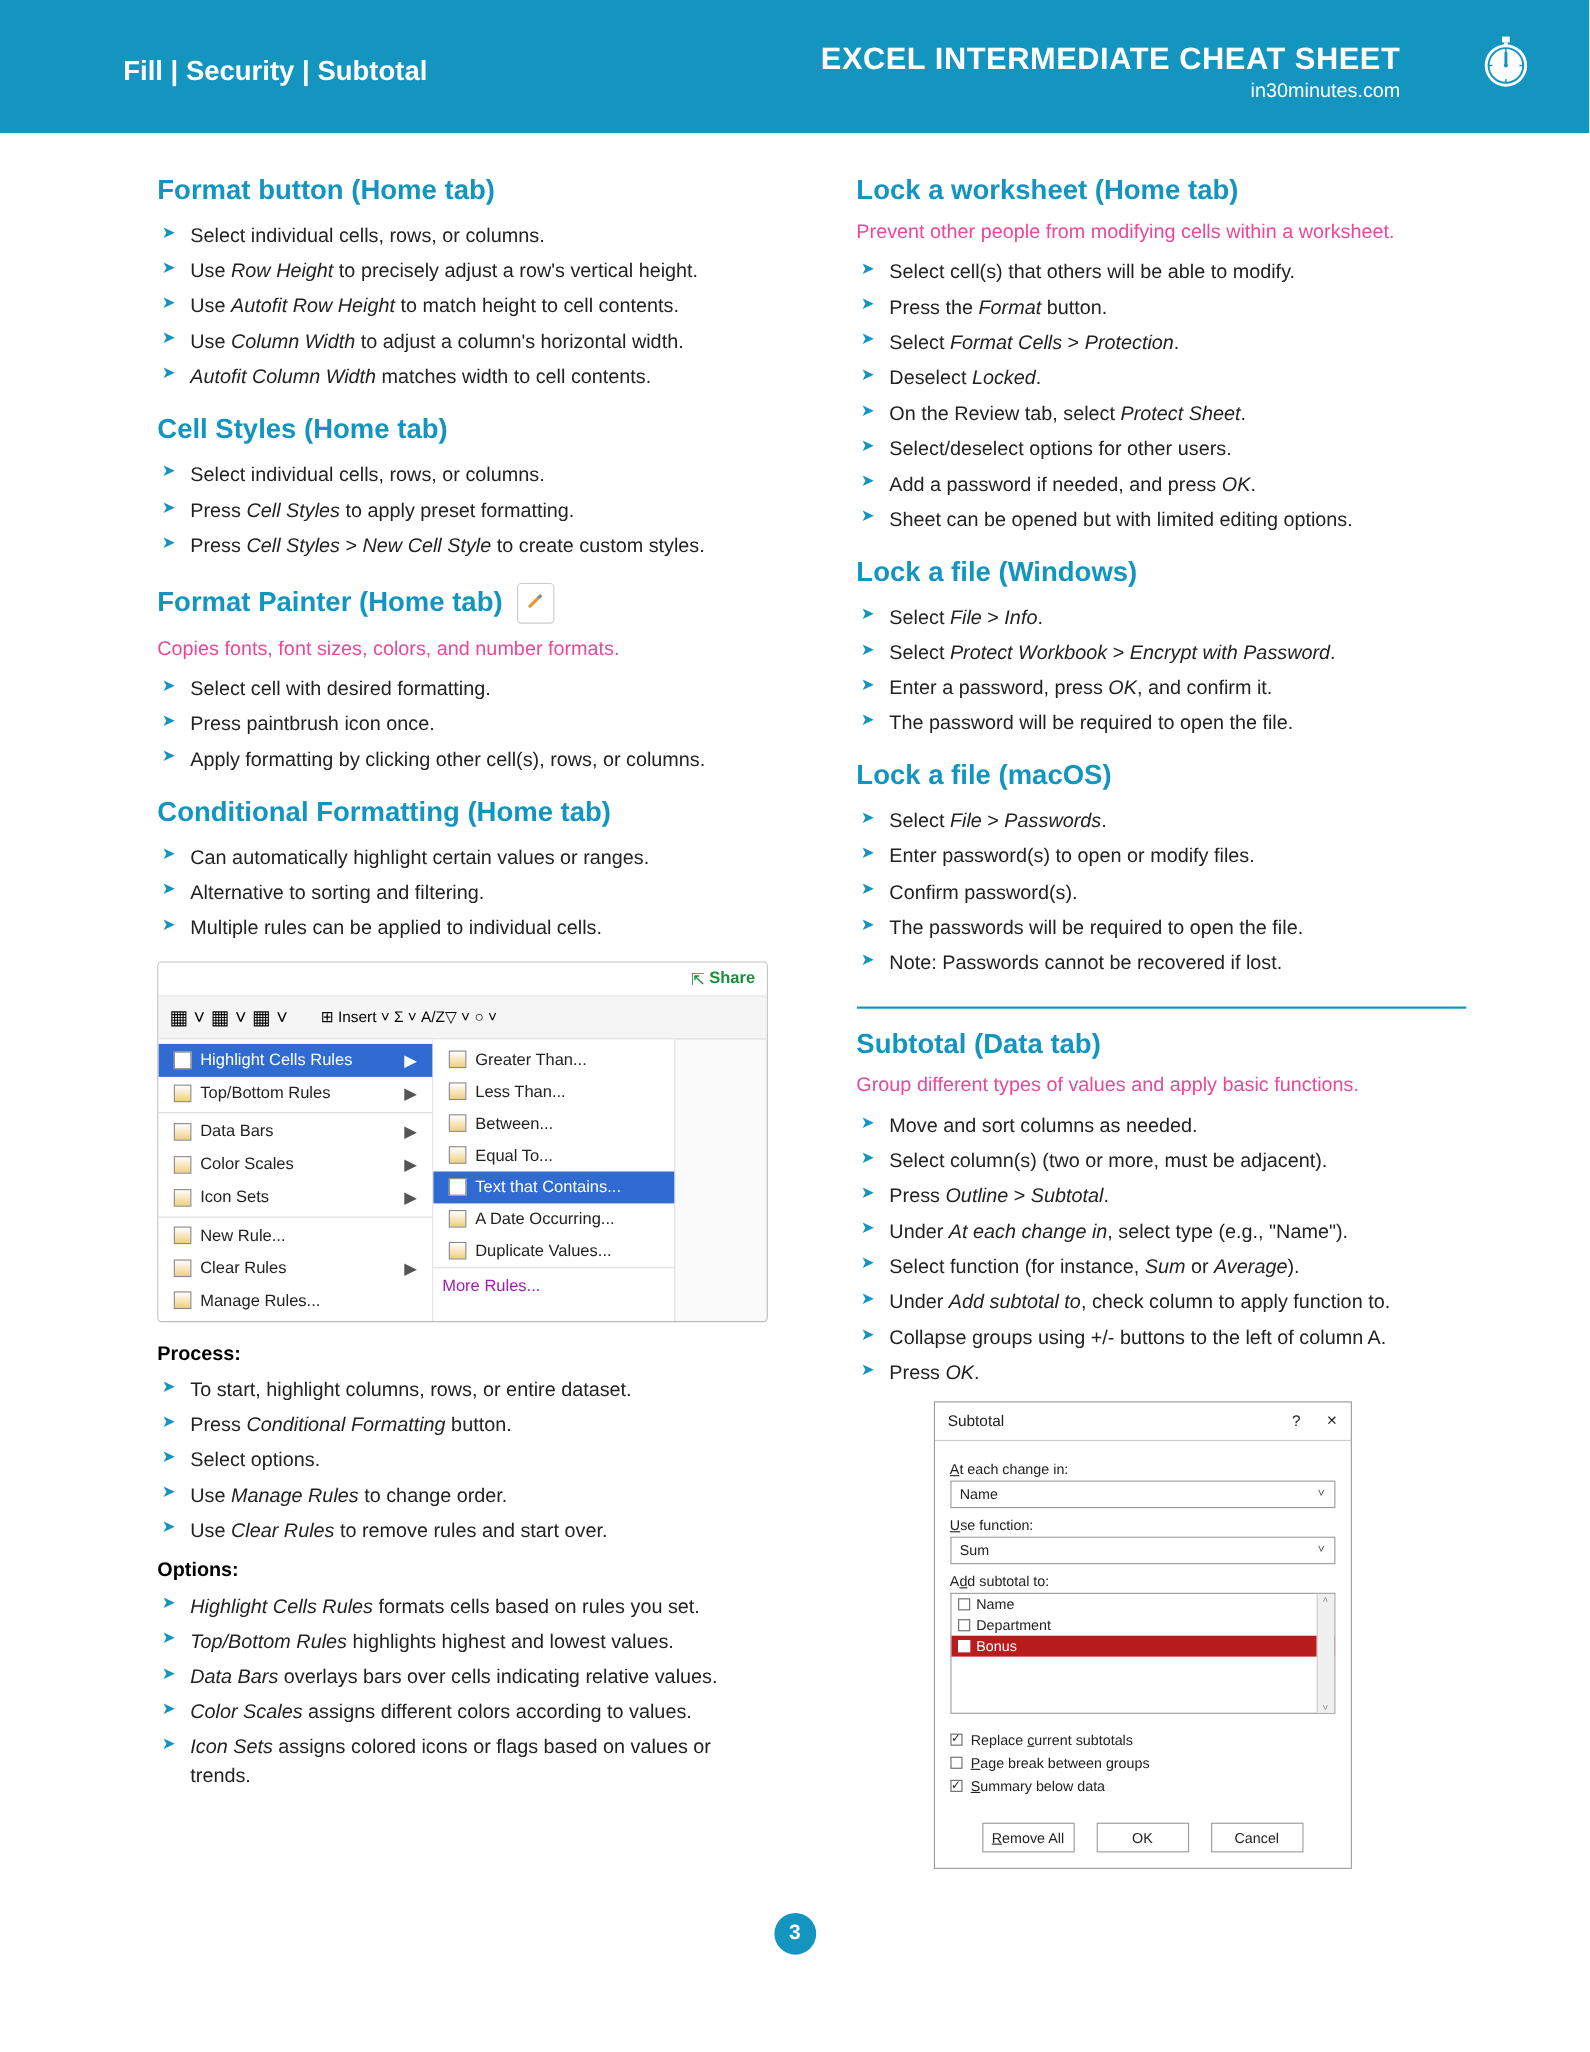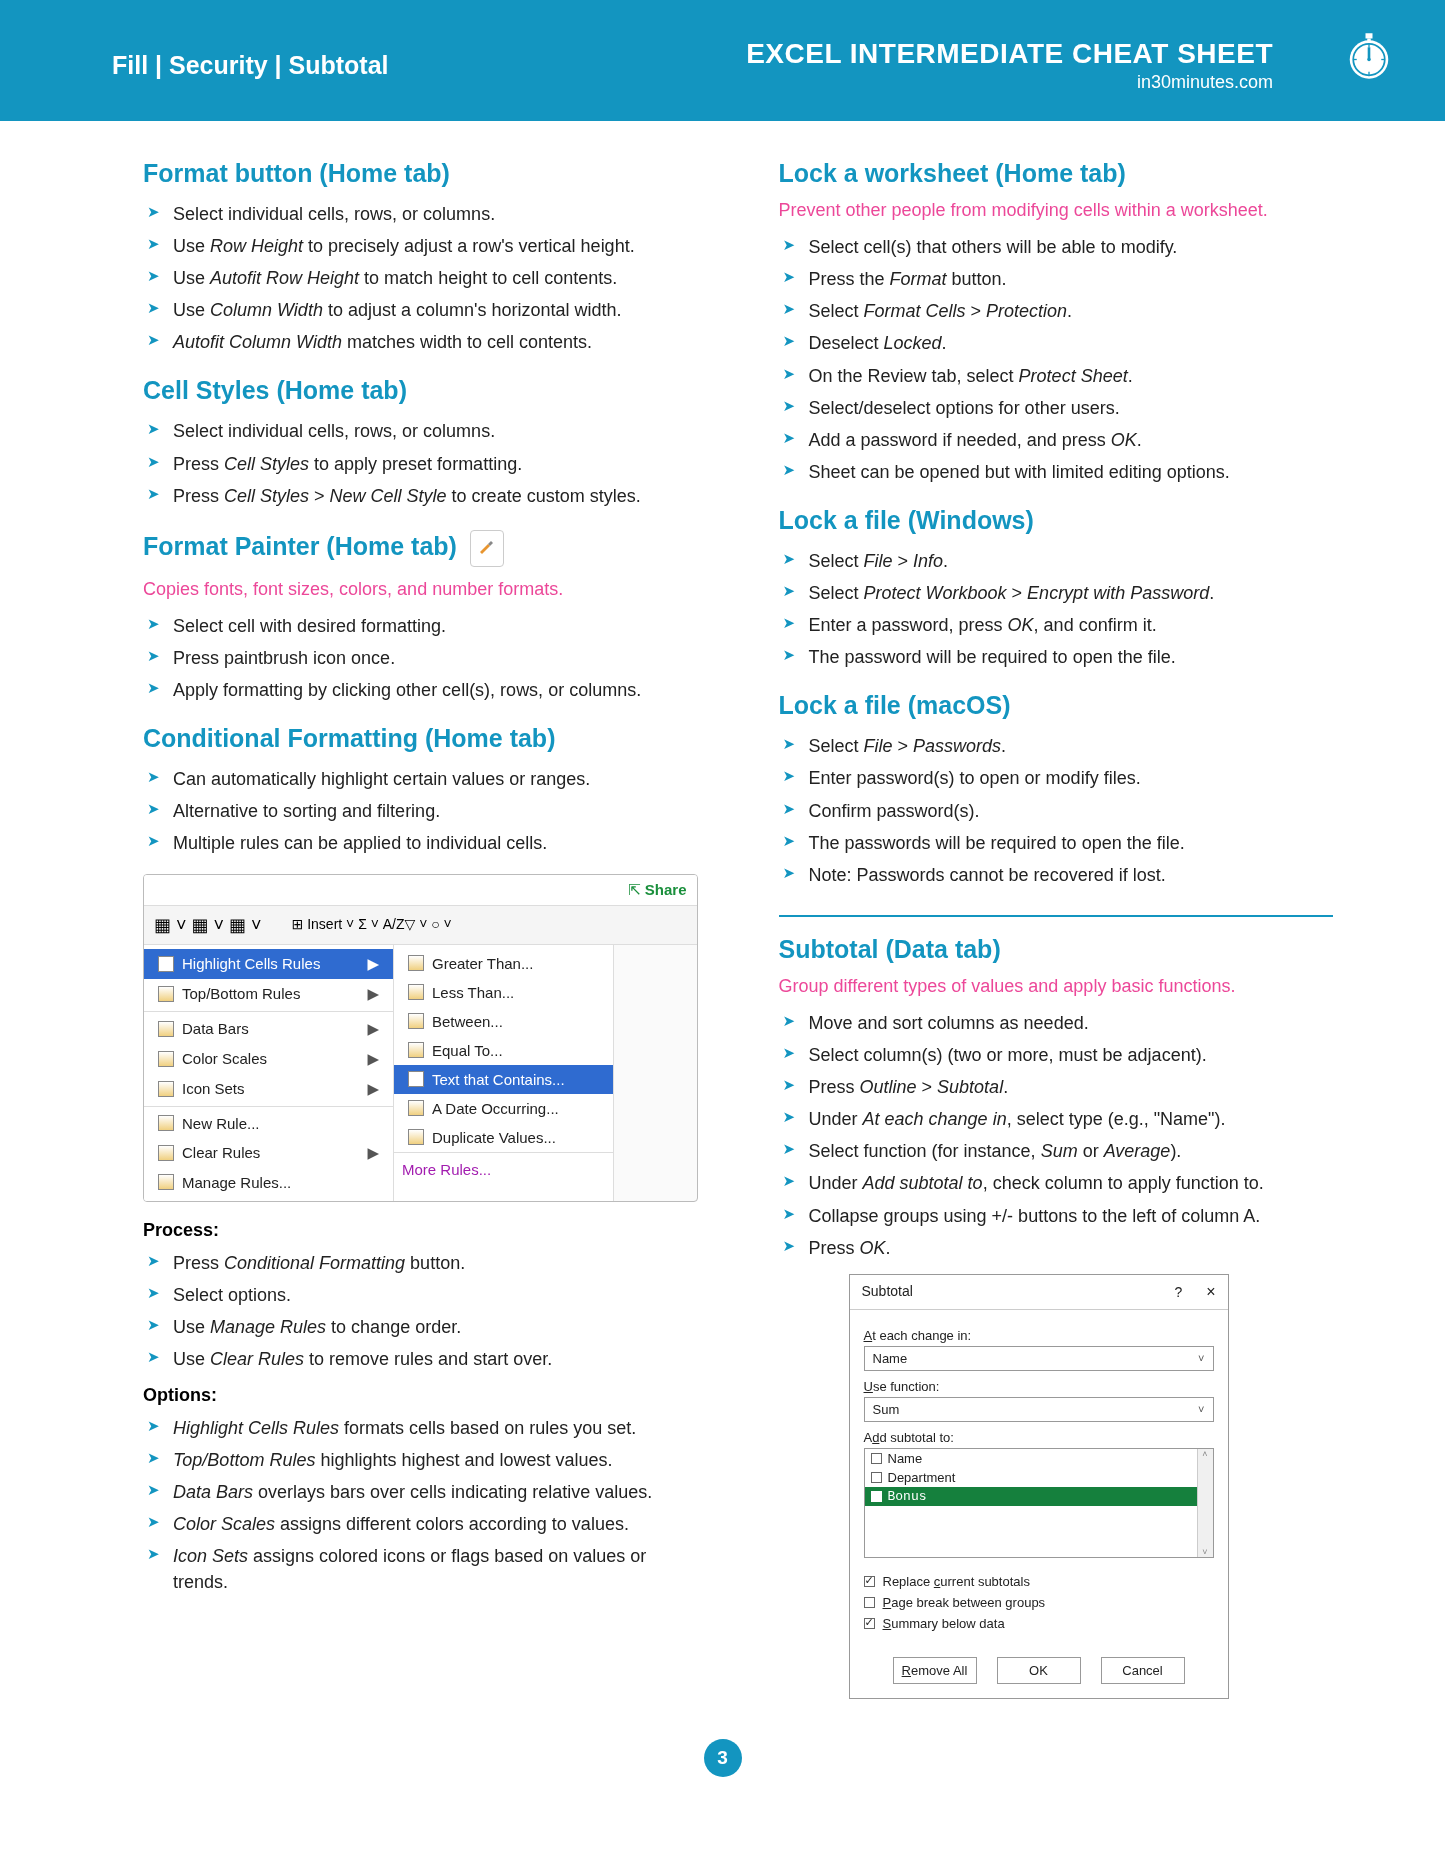--- a/index.html
+++ b/index.html
@@ -40,21 +40,21 @@
   .dialog { border:1px solid #999; width:380px; margin:10px 0 0 70px; background:#fff; font-size:14px; color:#222; }
   .dialog-title { display:flex; justify-content:space-between; padding:8px 12px; border-bottom:1px solid #ccc; }
   .dialog-title .x { font-size:16px; }
   .dlg-body { padding:10px 14px; }
   .dlg-label { font-size:13px; margin:8px 0 3px 0; }
   .dlg-label u { text-decoration: underline; }
   .dlg-select { border:1px solid #999; padding:4px 8px; display:flex; justify-content:space-between; align-items:center; font-size:13px; }
   .chev { font-size:11px; color:#555; }
   .dlg-list { border:1px solid #999; height:110px; position:relative; font-size:13px; }
   .dlg-list-row { padding:2px 6px; display:flex; align-items:center; gap:6px; }
-  .dlg-list-row.sel { background:#15803d; color:#fff;font-family:Liberation Mono, monospace; }
+  .dlg-list-row.sel { background:#b91c1c; color:#fff; }
   .ck { width:11px; height:11px; border:1px solid #666; display:inline-block; background:#fff; position:relative; }
   .ck.checked::after { content:"✓"; position:absolute; top:-3px; left:0; font-size:11px; color:#222; }
   .dlg-list-row.sel .ck { border-color:#fff; }
   .dlg-list-row.sel .ck.checked::after { color:#fff; }
   .dlg-scroll { position:absolute; right:0; top:0; bottom:0; width:16px; background:#f0f0f0; border-left:1px solid #ccc; display:flex; flex-direction:column; justify-content:space-between; align-items:center; font-size:9px; color:#888; }
   .dlg-check { display:flex; align-items:center; gap:8px; font-size:13px; margin:6px 0; }
   .dlg-buttons { display:flex; gap:20px; justify-content:center; padding:10px 14px 14px; }
   .dlg-btn { border:1px solid #999; padding:5px 0; font-size:13px; text-align:center; width:84px; background:#fff; }
   .divider { height:2px; background:#1395c0; margin:24px 0 10px 0; }
   .page-num { width:38px; height:38px; border-radius:50%; background:#1395c0; color:#fff; display:flex; align-items:center; justify-content:center; font-weight:bold; font-size:19px; margin:20px auto 30px; }
@@ -237,20 +237,21 @@
                 <span>Duplicate Values...</span>
               </span>
             </div>
           <div class="more-row">More Rules...</div>
         </div>
       </div>
     </div>
 
     <div class="sublabel">Process:</div>
     <ul class="bullets">
+        <li>To start, highlight columns, rows, or entire dataset.</li>
         <li>Press <em>Conditional Formatting</em> button.</li>
         <li>Select options.</li>
         <li>Use <em>Manage Rules</em> to change order.</li>
         <li>Use <em>Clear Rules</em> to remove rules and start over.</li>
       </ul>
     <div class="sublabel">Options:</div>
     <ul class="bullets">
         <li><em>Highlight Cells Rules</em> formats cells based on rules you set.</li>
         <li><em>Top/Bottom Rules</em> highlights highest and lowest values.</li>
         <li><em>Data Bars</em> overlays bars over cells indicating relative values.</li>

